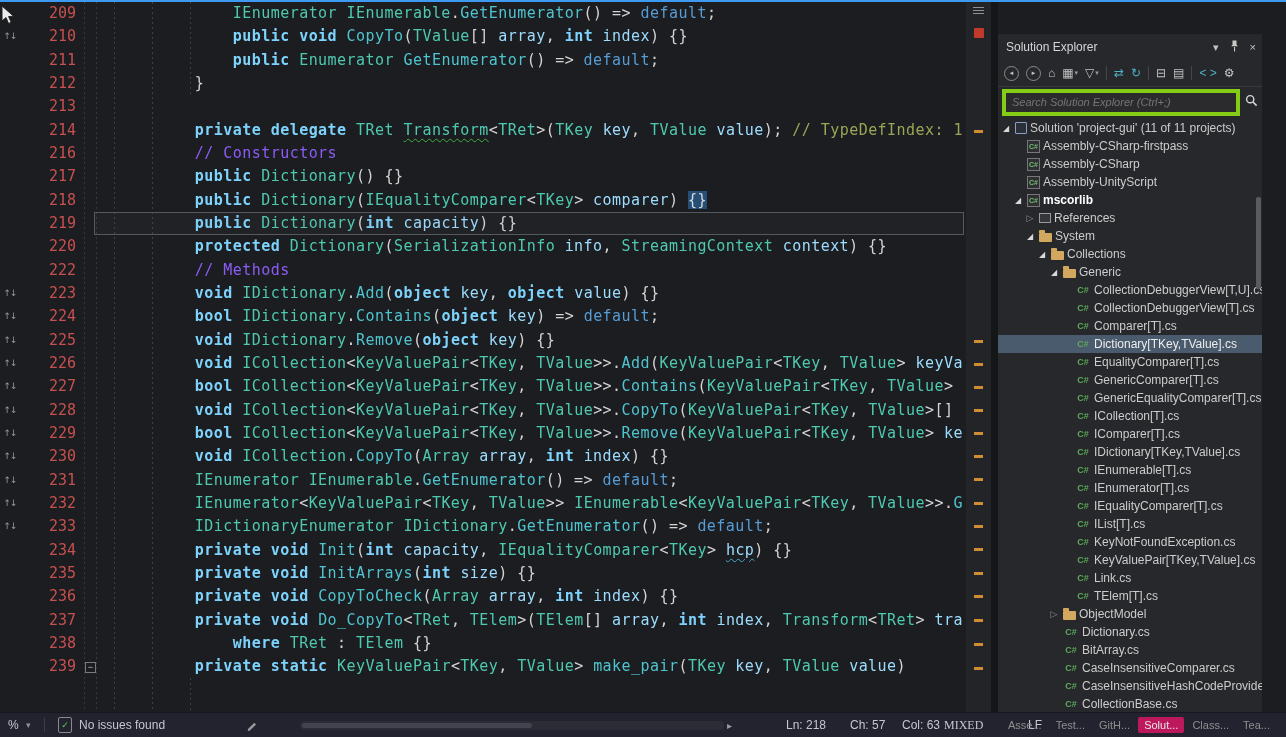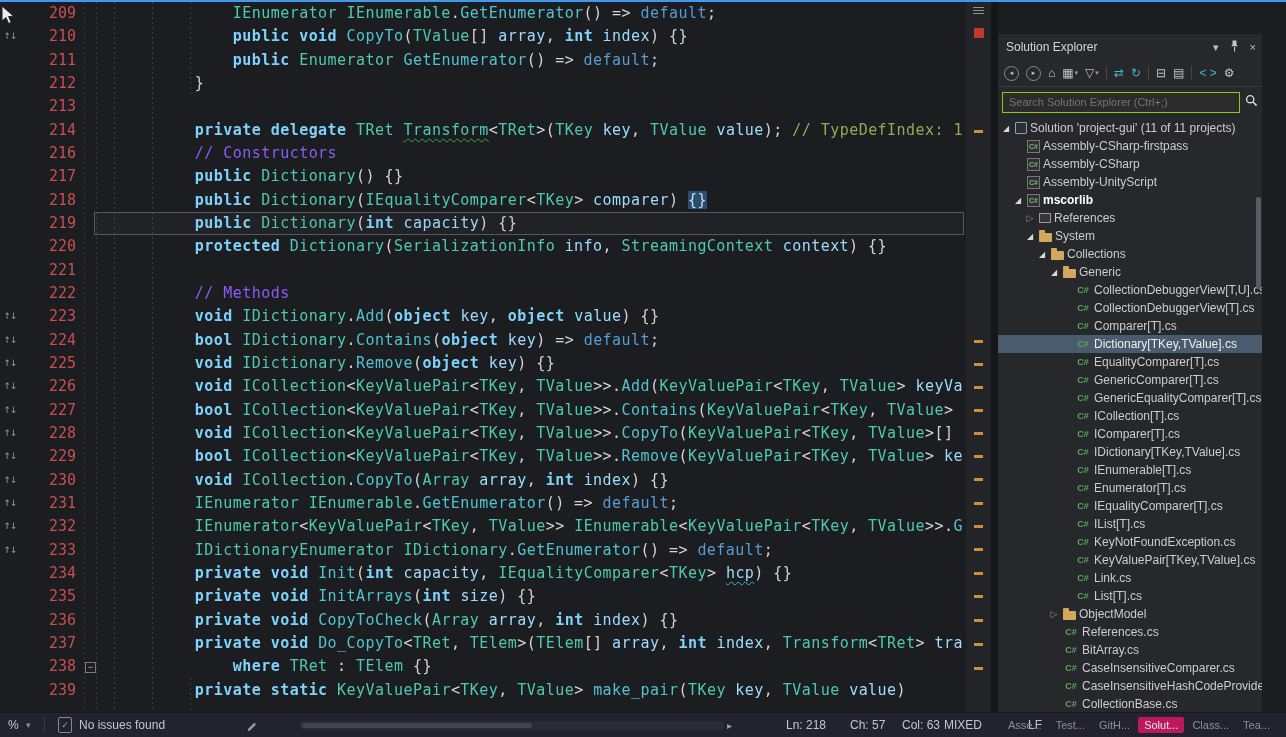--- a/index.html
+++ b/index.html
@@ -51,22 +51,22 @@
   .phead .hic{color:#c0c0c0;margin-left:11px;font-size:11px;cursor:default;}
   .ptool{height:26px;flex:0 0 26px;display:flex;align-items:center;gap:7px;padding:0 6px;
       border-bottom:1px solid #39393d;}
   .tbi{color:#c2c2c2;font-size:12px;line-height:12px;display:inline-flex;align-items:center;}
   .tbi.accent{color:#4fb0c6;}
   .tbi.circle{width:13px;height:13px;border:1px solid #8a8a8a;border-radius:50%;
       font-size:6px;justify-content:center;}
   .tbi .crt{font-size:7px;color:#9a9a9a;margin-left:1px;}
   .tsep{width:1px;height:14px;background:#45454a;}
   .psearch{height:26px;flex:0 0 26px;display:flex;align-items:center;padding:2px 4px;}
-  .psearch input{flex:1;height:19px;background:#2b2b2e;border:1px solid #84cc16;color:#8a8a8a;
-      font-size:11px;padding:0 6px;outline:none;font-family:"Liberation Sans",sans-serif;}
+  .psearch input{flex:1;height:19px;background:#2b2b2e;border:4px solid #84cc16;color:#8a8a8a;
+      font-size:11px;padding:0 6px;outline:none;font-family:"Liberation Sans",sans-serif;font-style:italic;}
   .psearch .mag{margin-left:5px;}
   .ptree{flex:1;overflow:hidden;position:relative;padding-top:2px;}
   .trow{height:18px;display:flex;align-items:center;gap:3px;white-space:nowrap;overflow:hidden;}
   .trow.sel{background:#4a5b6e;}
   .slot{width:12px;flex:0 0 12px;text-align:center;}
   .chev-exp{color:#d8d8d8;font-size:8px;} .chev-col{color:#8f8f8f;font-size:9px;}
   .dot{width:5px;height:5px;border-radius:50%;background:#c4574b;margin:0 auto;}
   .i-folder{width:13px;height:9px;background:#d2a85e;border-radius:1px;position:relative;flex:0 0 13px;margin-top:2px;}
   .i-folder::before{content:'';position:absolute;top:-3px;left:0;width:6px;height:3px;background:#d2a85e;border-radius:1px 1px 0 0;}
   .i-proj{width:13px;height:13px;flex:0 0 13px;border:1px solid #777;background:#303034;color:#6fbf6f;
@@ -113,21 +113,20 @@
         <div class="row"><span class="gut">↑↓</span><span class="num">210</span><span class="om"></span><span class="code"><span class="x">            </span><span class="k">public</span><span class="x"> </span><span class="k">void</span><span class="x"> </span><span class="m">CopyTo</span><span class="x">(</span><span class="t">TValue</span><span class="x">[] </span><span class="p">array</span><span class="x">, </span><span class="k">int</span><span class="x"> </span><span class="p">index</span><span class="x">) </span><span class="x">{}</span></span></div>
         <div class="row"><span class="gut"></span><span class="num">211</span><span class="om"></span><span class="code"><span class="x">            </span><span class="k">public</span><span class="x"> </span><span class="t">Enumerator</span><span class="x"> </span><span class="m">GetEnumerator</span><span class="x">()</span><span class="x"> =&gt; </span><span class="d">default</span><span class="x">;</span></span></div>
         <div class="row"><span class="gut"></span><span class="num">212</span><span class="om"></span><span class="code"><span class="x">        </span><span class="x">}</span></span></div>
         <div class="row"><span class="gut"></span><span class="num">213</span><span class="om"></span><span class="code"></span></div>
         <div class="row"><span class="gut"></span><span class="num">214</span><span class="om"></span><span class="code"><span class="x">        </span><span class="k">private</span><span class="x"> </span><span class="k">delegate</span><span class="x"> </span><span class="t">TRet</span><span class="x"> </span><span class="t ug">Transform</span><span class="x">&lt;</span><span class="t">TRet</span><span class="x">&gt;</span><span class="x">(</span><span class="t">TKey</span><span class="x"> </span><span class="p">key</span><span class="x">, </span><span class="t">TValue</span><span class="x"> </span><span class="p">value</span><span class="x">); </span><span class="c2">// TypeDefIndex: 1</span></span></div>
         <div class="row"><span class="gut"></span><span class="num">216</span><span class="om"></span><span class="code"><span class="x">        </span><span class="c">// Constructors</span></span></div>
         <div class="row"><span class="gut"></span><span class="num">217</span><span class="om"></span><span class="code"><span class="x">        </span><span class="k">public</span><span class="x"> </span><span class="t">Dictionary</span><span class="x">() </span><span class="x">{}</span></span></div>
         <div class="row"><span class="gut"></span><span class="num">218</span><span class="om"></span><span class="code"><span class="x">        </span><span class="k">public</span><span class="x"> </span><span class="t">Dictionary</span><span class="x">(</span><span class="t">IEqualityComparer</span><span class="x">&lt;</span><span class="t">TKey</span><span class="x">&gt; </span><span class="p">comparer</span><span class="x">) </span><span class="s">{}</span></span></div>
         <div class="row"><span class="gut"></span><span class="num">219</span><span class="om"></span><span class="code"><span class="x">        </span><span class="k">public</span><span class="x"> </span><span class="t">Dictionary</span><span class="x">(</span><span class="k">int</span><span class="x"> </span><span class="p">capacity</span><span class="x">) </span><span class="x">{}</span></span></div>
         <div class="row"><span class="gut"></span><span class="num">220</span><span class="om"></span><span class="code"><span class="x">        </span><span class="k">protected</span><span class="x"> </span><span class="t">Dictionary</span><span class="x">(</span><span class="t">SerializationInfo</span><span class="x"> </span><span class="p">info</span><span class="x">, </span><span class="t">StreamingContext</span><span class="x"> </span><span class="p">context</span><span class="x">) </span><span class="x">{}</span></span></div>
-        <div class="row"><span class="gut"></span><span class="num">221</span><span class="om"></span><span class="code"></span></div>
         <div class="row"><span class="gut"></span><span class="num">222</span><span class="om"></span><span class="code"><span class="x">        </span><span class="c">// Methods</span></span></div>
         <div class="row"><span class="gut">↑↓</span><span class="num">223</span><span class="om"></span><span class="code"><span class="x">        </span><span class="k">void</span><span class="x"> </span><span class="t">IDictionary</span><span class="x">.</span><span class="m">Add</span><span class="x">(</span><span class="k">object</span><span class="x"> </span><span class="p">key</span><span class="x">, </span><span class="k">object</span><span class="x"> </span><span class="p">value</span><span class="x">) </span><span class="x">{}</span></span></div>
         <div class="row"><span class="gut">↑↓</span><span class="num">224</span><span class="om"></span><span class="code"><span class="x">        </span><span class="k">bool</span><span class="x"> </span><span class="t">IDictionary</span><span class="x">.</span><span class="m">Contains</span><span class="x">(</span><span class="k">object</span><span class="x"> </span><span class="p">key</span><span class="x">)</span><span class="x"> =&gt; </span><span class="d">default</span><span class="x">;</span></span></div>
         <div class="row"><span class="gut">↑↓</span><span class="num">225</span><span class="om"></span><span class="code"><span class="x">        </span><span class="k">void</span><span class="x"> </span><span class="t">IDictionary</span><span class="x">.</span><span class="m">Remove</span><span class="x">(</span><span class="k">object</span><span class="x"> </span><span class="p">key</span><span class="x">) </span><span class="x">{}</span></span></div>
         <div class="row"><span class="gut">↑↓</span><span class="num">226</span><span class="om"></span><span class="code"><span class="x">        </span><span class="k">void</span><span class="x"> </span><span class="t">ICollection</span><span class="x">&lt;</span><span class="t">KeyValuePair</span><span class="x">&lt;</span><span class="t">TKey</span><span class="x">, </span><span class="t">TValue</span><span class="x">&gt;&gt;.</span><span class="m">Add</span><span class="x">(</span><span class="t">KeyValuePair</span><span class="x">&lt;</span><span class="t">TKey</span><span class="x">, </span><span class="t">TValue</span><span class="x">&gt; </span><span class="p">keyVa</span></span></div>
         <div class="row"><span class="gut">↑↓</span><span class="num">227</span><span class="om"></span><span class="code"><span class="x">        </span><span class="k">bool</span><span class="x"> </span><span class="t">ICollection</span><span class="x">&lt;</span><span class="t">KeyValuePair</span><span class="x">&lt;</span><span class="t">TKey</span><span class="x">, </span><span class="t">TValue</span><span class="x">&gt;&gt;.</span><span class="m">Contains</span><span class="x">(</span><span class="t">KeyValuePair</span><span class="x">&lt;</span><span class="t">TKey</span><span class="x">, </span><span class="t">TValue</span><span class="x">&gt;</span></span></div>
         <div class="row"><span class="gut">↑↓</span><span class="num">228</span><span class="om"></span><span class="code"><span class="x">        </span><span class="k">void</span><span class="x"> </span><span class="t">ICollection</span><span class="x">&lt;</span><span class="t">KeyValuePair</span><span class="x">&lt;</span><span class="t">TKey</span><span class="x">, </span><span class="t">TValue</span><span class="x">&gt;&gt;.</span><span class="m">CopyTo</span><span class="x">(</span><span class="t">KeyValuePair</span><span class="x">&lt;</span><span class="t">TKey</span><span class="x">, </span><span class="t">TValue</span><span class="x">&gt;[]</span></span></div>
         <div class="row"><span class="gut">↑↓</span><span class="num">229</span><span class="om"></span><span class="code"><span class="x">        </span><span class="k">bool</span><span class="x"> </span><span class="t">ICollection</span><span class="x">&lt;</span><span class="t">KeyValuePair</span><span class="x">&lt;</span><span class="t">TKey</span><span class="x">, </span><span class="t">TValue</span><span class="x">&gt;&gt;.</span><span class="m">Remove</span><span class="x">(</span><span class="t">KeyValuePair</span><span class="x">&lt;</span><span class="t">TKey</span><span class="x">, </span><span class="t">TValue</span><span class="x">&gt; </span><span class="p">ke</span></span></div>
         <div class="row"><span class="gut">↑↓</span><span class="num">230</span><span class="om"></span><span class="code"><span class="x">        </span><span class="k">void</span><span class="x"> </span><span class="t">ICollection</span><span class="x">.</span><span class="m">CopyTo</span><span class="x">(</span><span class="t">Array</span><span class="x"> </span><span class="p">array</span><span class="x">, </span><span class="k">int</span><span class="x"> </span><span class="p">index</span><span class="x">) </span><span class="x">{}</span></span></div>
         <div class="row"><span class="gut">↑↓</span><span class="num">231</span><span class="om"></span><span class="code"><span class="x">        </span><span class="t">IEnumerator</span><span class="x"> </span><span class="t">IEnumerable</span><span class="x">.</span><span class="m">GetEnumerator</span><span class="x">()</span><span class="x"> =&gt; </span><span class="d">default</span><span class="x">;</span></span></div>
@@ -307,21 +306,21 @@
           <span class="lbl">IDictionary[TKey,TValue].cs</span>
         </div>
         <div class="trow" style="padding-left: 62px;">
           <span class="slot"><span class="dot"></span></span>
           <span class="i-cs">C#</span>
           <span class="lbl">IEnumerable[T].cs</span>
         </div>
         <div class="trow" style="padding-left: 62px;">
           <span class="slot"><span class="dot"></span></span>
           <span class="i-cs">C#</span>
-          <span class="lbl">Enumerator[T].cs</span>
+          <span class="lbl">IEnumerator[T].cs</span>
         </div>
         <div class="trow" style="padding-left: 62px;">
           <span class="slot"><span class="dot"></span></span>
           <span class="i-cs">C#</span>
           <span class="lbl">IEqualityComparer[T].cs</span>
         </div>
         <div class="trow" style="padding-left: 62px;">
           <span class="slot"><span class="dot"></span></span>
           <span class="i-cs">C#</span>
           <span class="lbl">IList[T].cs</span>
@@ -337,31 +336,31 @@
           <span class="lbl">KeyValuePair[TKey,TValue].cs</span>
         </div>
         <div class="trow" style="padding-left: 62px;">
           <span class="slot"><span class="dot"></span></span>
           <span class="i-cs">C#</span>
           <span class="lbl">Link.cs</span>
         </div>
         <div class="trow" style="padding-left: 62px;">
           <span class="slot"><span class="dot"></span></span>
           <span class="i-cs">C#</span>
-          <span class="lbl">List[T].cs</span>
+          <span class="lbl">TElem[T].cs</span>
         </div>
         <div class="trow" style="padding-left: 50px;">
           <span class="slot chev-col">▷</span>
           <span class="i-folder"></span>
           <span class="lbl">ObjectModel</span>
         </div>
         <div class="trow" style="padding-left: 50px;">
           <span class="slot"><span class="dot"></span></span>
           <span class="i-cs">C#</span>
-          <span class="lbl">References.cs</span>
+          <span class="lbl">Dictionary.cs</span>
         </div>
         <div class="trow" style="padding-left: 50px;">
           <span class="slot"><span class="dot"></span></span>
           <span class="i-cs">C#</span>
           <span class="lbl">BitArray.cs</span>
         </div>
         <div class="trow" style="padding-left: 50px;">
           <span class="slot"><span class="dot"></span></span>
           <span class="i-cs">C#</span>
           <span class="lbl">CaseInsensitiveComparer.cs</span>
@@ -397,21 +396,21 @@
           <path d="M2 10 L8.3 3.7 L10 5.4 L3.7 11.7 L1.8 12 Z" fill="#9a9a9a"></path>
         </svg>
     </span>
     <div class="hstrack">
       <div class="hsthumb"></div>
     </div>
     <span class="sb" style="left:727px;color:#9a9aa4;font-size:10px;">▸</span>
     <span class="sb" style="left:786px;">Ln: 218</span>
     <span class="sb" style="left:850px;">Ch: 57</span>
     <span class="sb" style="left:902px;">Col: 63</span>
-    <span class="sb" style="left:944px;">MIXED</span>
+    <span class="sb" style="left:944px;font-family:Liberation Serif, serif;">MIXED</span>
     <span class="sb" style="left:1028px;text-align:center;">LF</span>
     <div class="tabs" id="paneltabs">
         <span class="tab">Asse...</span>
         <span class="tab">Test...</span>
         <span class="tab">GitH...</span>
         <span class="tab active">Solut...</span>
         <span class="tab">Class...</span>
         <span class="tab">Tea...</span>
       </div>
   </div>

